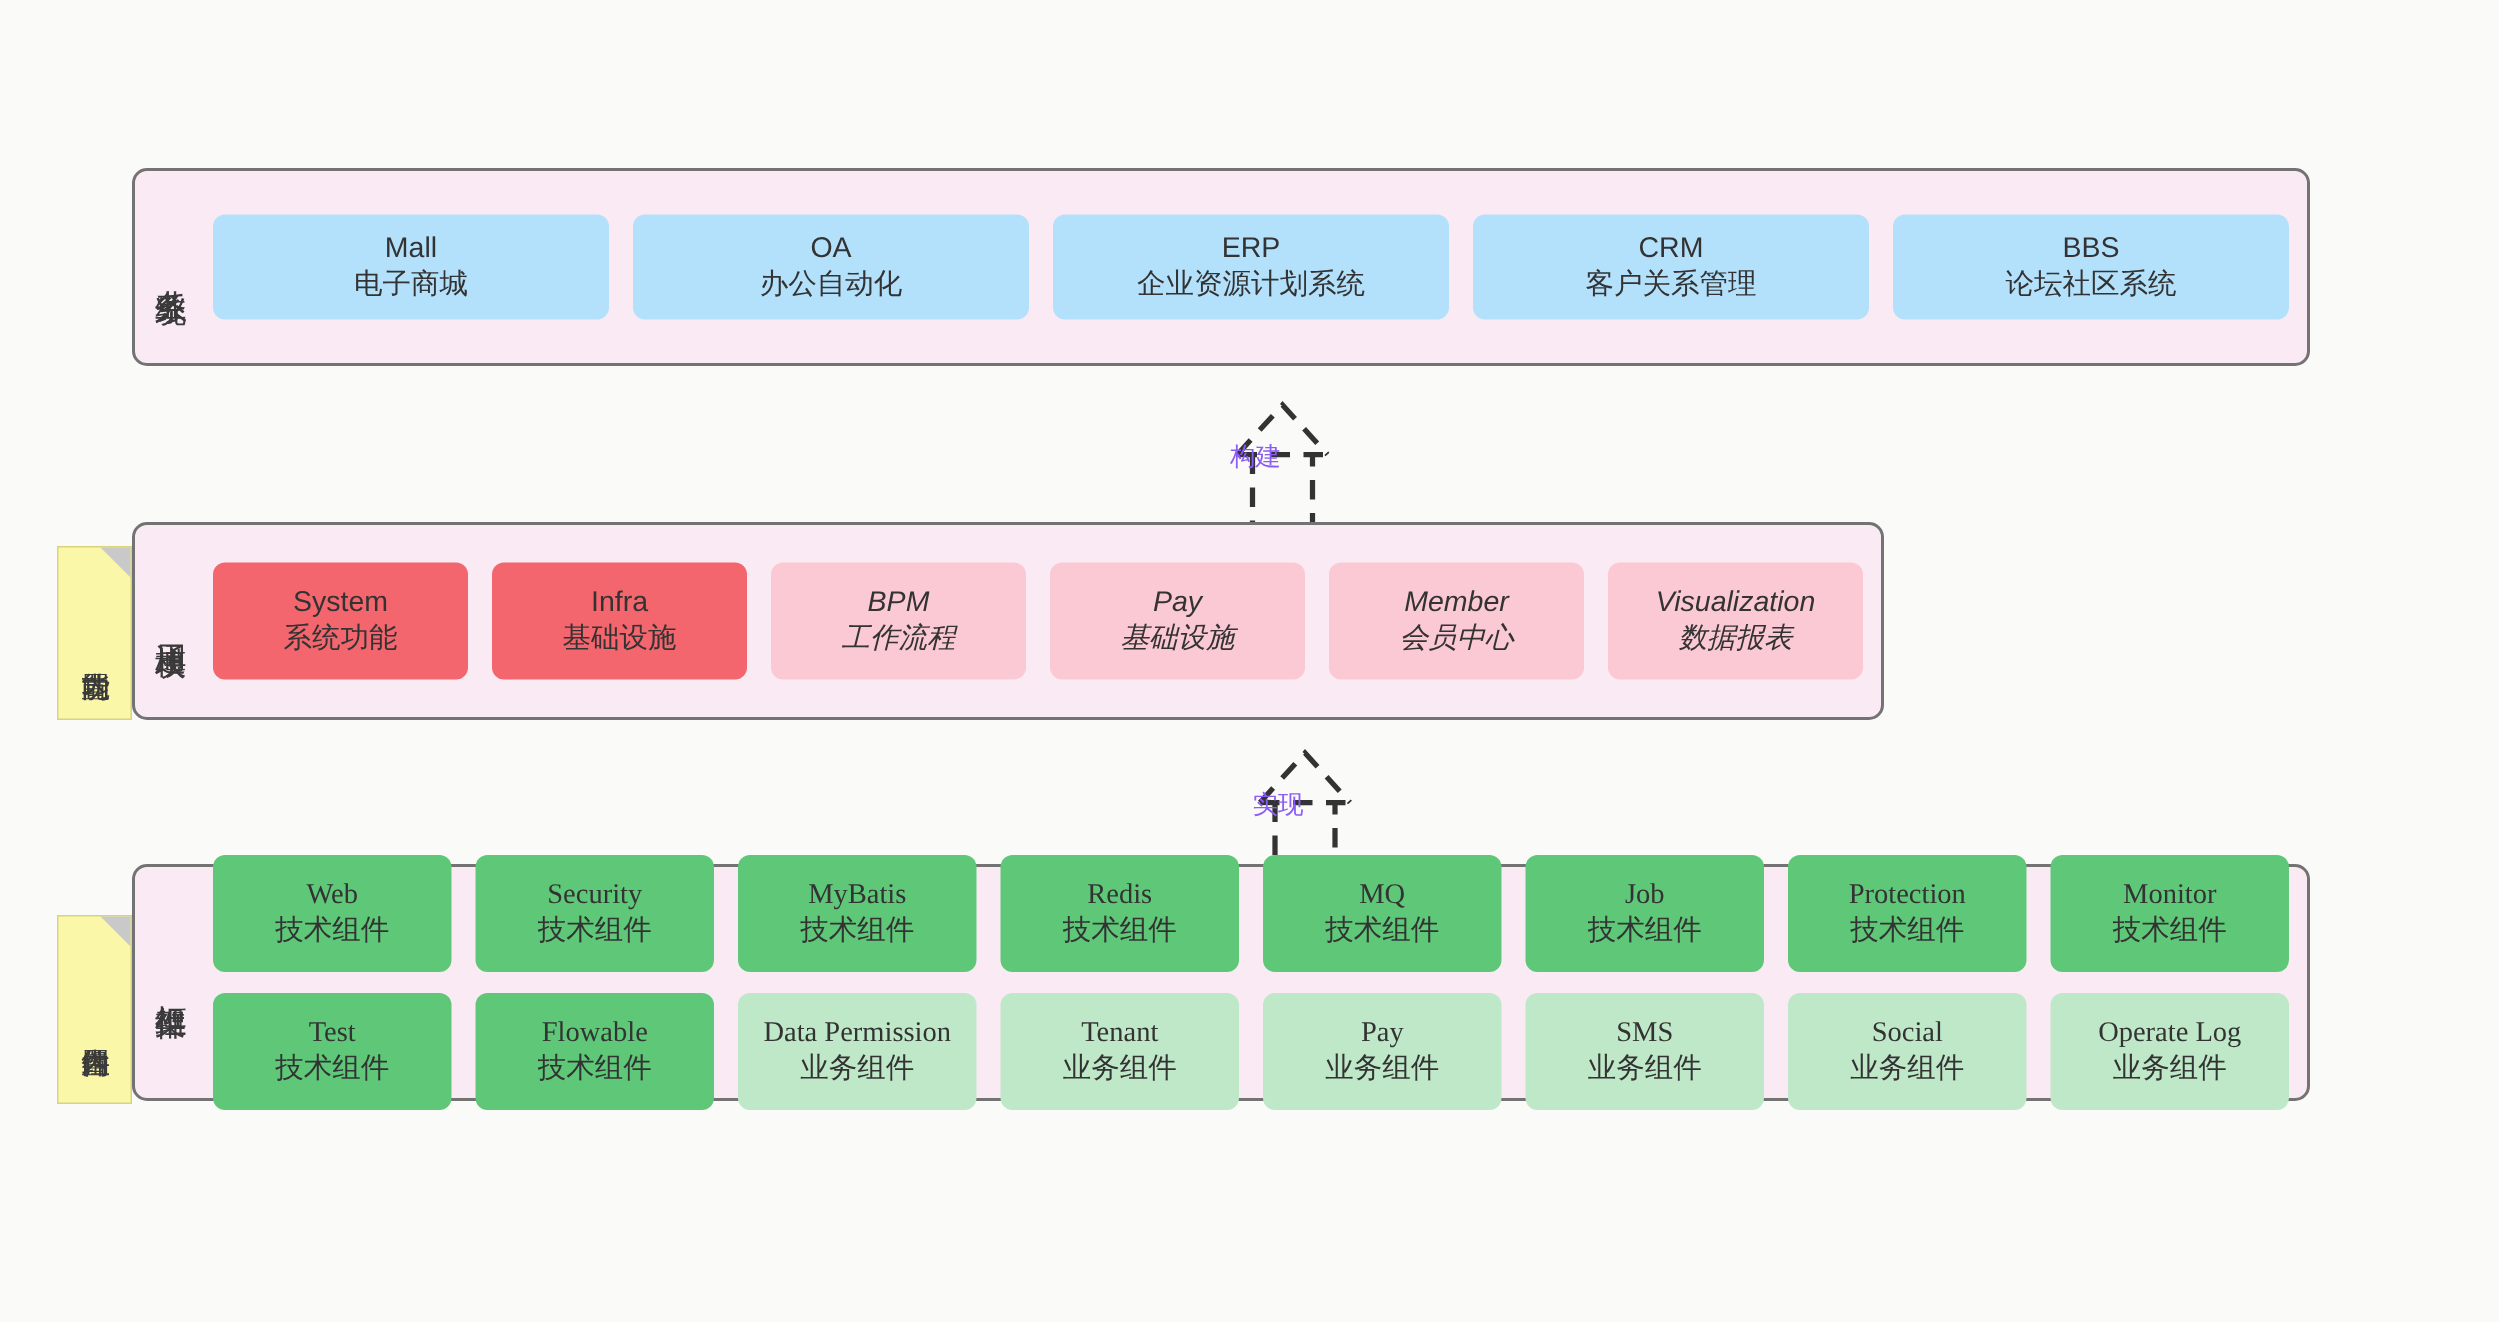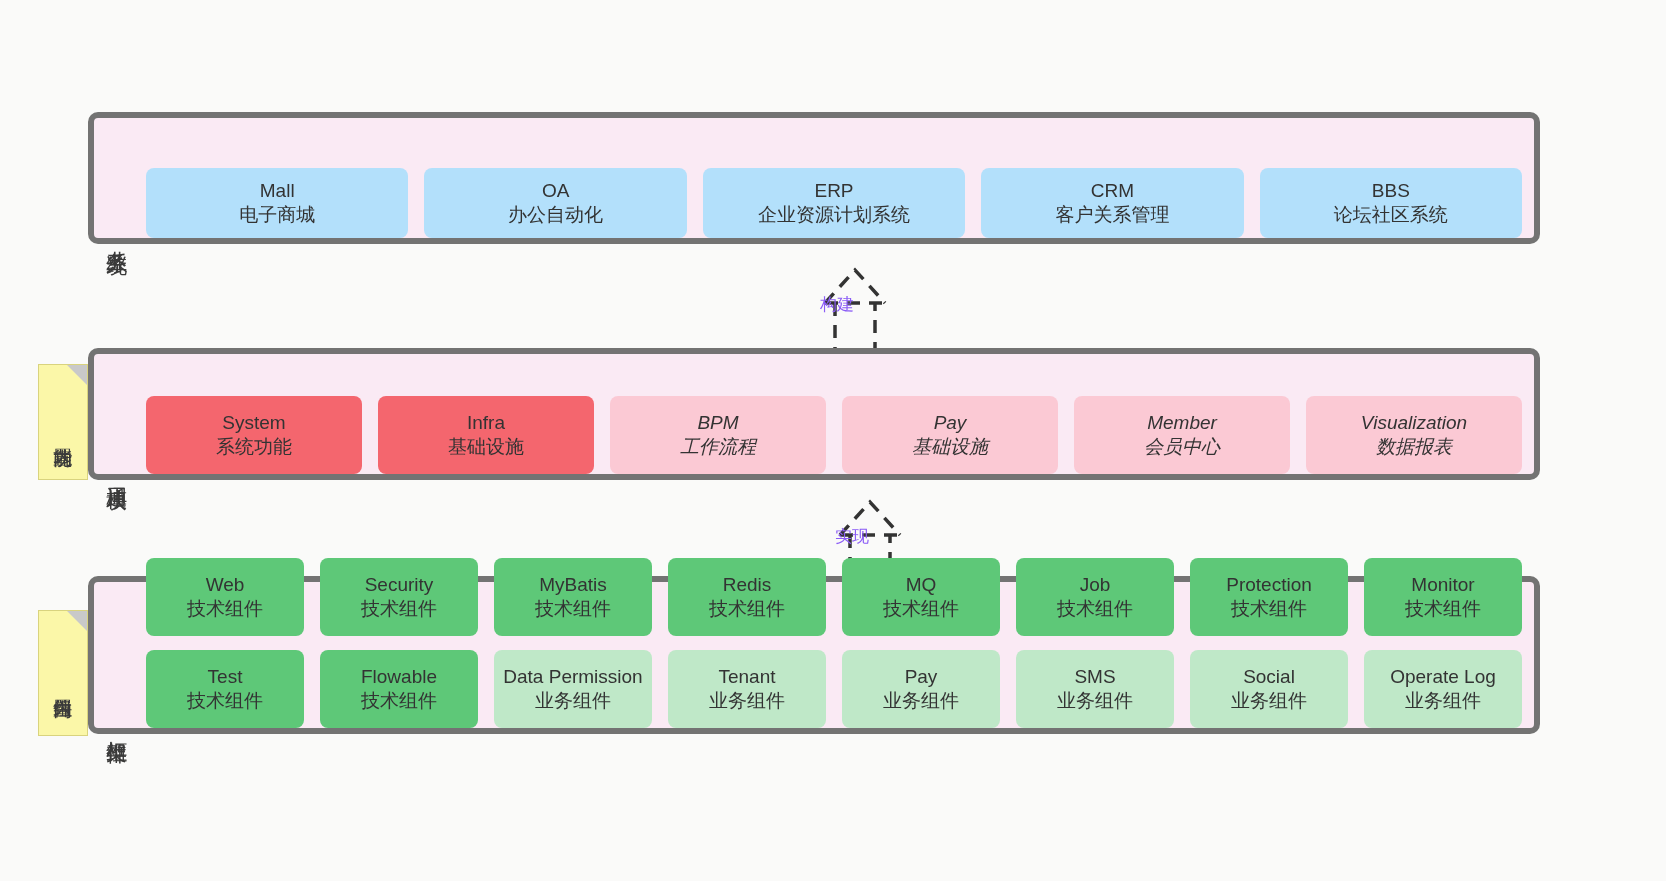--- a/index.html
+++ b/index.html
@@ -18,25 +18,25 @@
 
   .canvas {
     position: absolute;
     inset: 0;
   }
 
   
   .layer {
     position: absolute;
     background: #faeaf4;
-    border: 6px solid #737373;
+    border: 2px solid #737373;
     border-radius: 10px;
     box-sizing: border-box;
     display: flex;
-    align-items: flex-end;
+    align-items: center;
   }
   .layer-title {
     width: 46px;
     flex: 0 0 46px;
     display: flex;
     align-items: center;
     justify-content: center;
     font-size: 21px;
     line-height: 1.12;
     letter-spacing: 1px;
@@ -81,24 +81,24 @@
   .c-blue       { background: #b3e0fb; }
   .c-red        { background: #f4666e; }
   .c-pink       { background: #fbc9d4; font-style: italic; }
   .c-green      { background: #5ec878; }
   .c-greenlight { background: #bfe8c8; }
 
   
   #layer-business { left: 88px;  top: 112px; width: 1452px; height: 132px; }
   #layer-business .cell { height: 70px; }
 
-  #layer-modules  { left: 88px;  top: 348px; width: 1452px; height: 132px; }
+  #layer-modules  { left: 88px;  top: 348px; width: 1168px; height: 132px; }
   #layer-modules .cell { height: 78px; }
 
-  #layer-framework{ left: 88px;  top: 576px; width: 1452px; height: 158px; }
+  #layer-framework{ left: 88px;  top: 576px; width: 1452px; height: 158px; font-family: Liberation Serif, serif; }
   #layer-framework .cell { height: 78px; }
 
   
   .sticky {
     position: absolute;
     width: 50px;
     background: #fbf7a8;
     border: 1px solid #d9d37e;
     box-sizing: border-box;
     display: flex;

